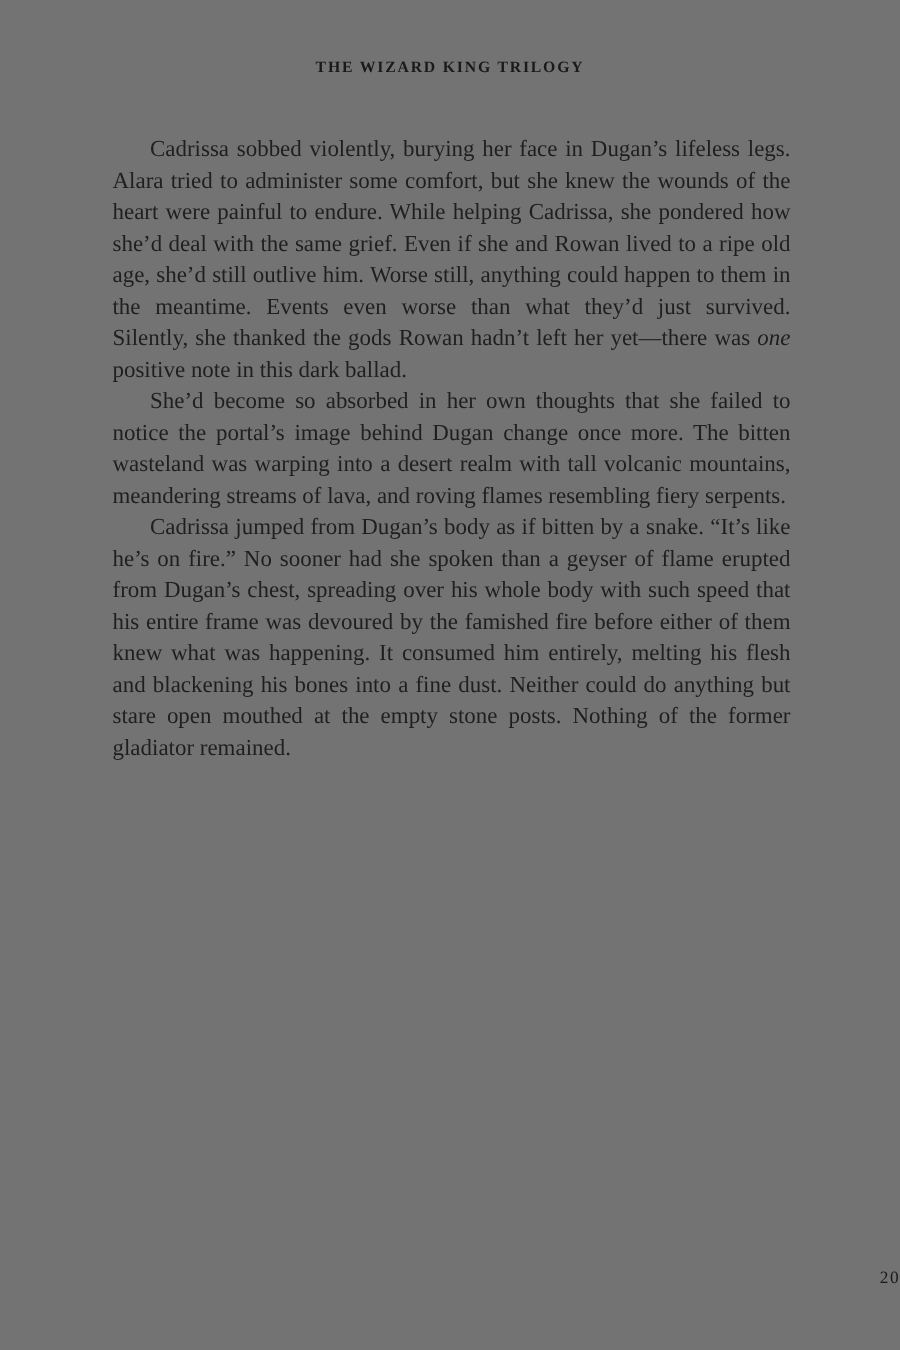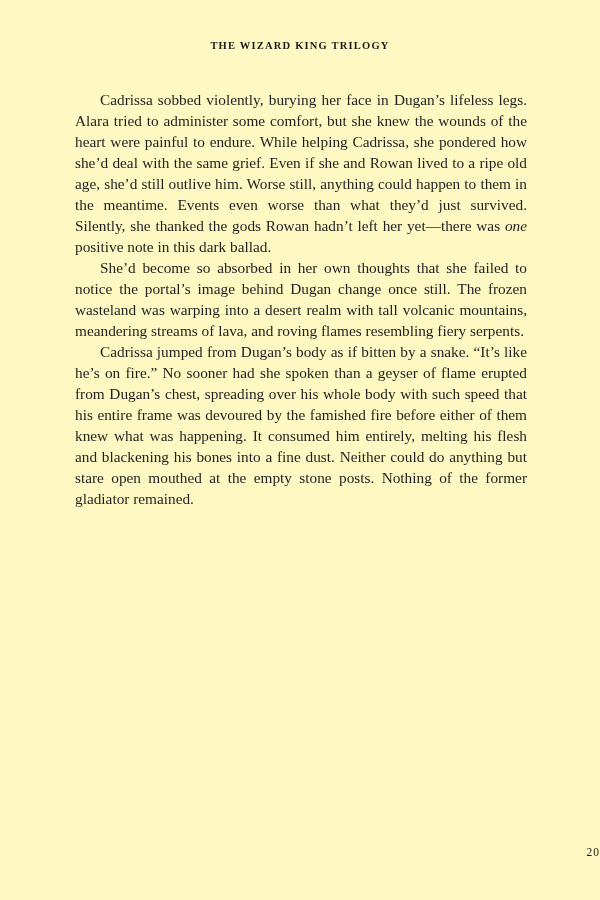--- a/index.html
+++ b/index.html
@@ -8,21 +8,21 @@
     width: 600px;
     height: 900px;
     position: relative;
     overflow: hidden;
     font-family: "Liberation Serif", serif;
     color: #1f1f1f;
   }
   .page {
     position: absolute;
     inset: 0;
-    background: #fef9c3;
+    background: #737373;
   }
   .running-head {
     position: absolute;
     top: 40px;
     left: 0;
     width: 100%;
     text-align: center;
     font-size: 10.5px;
     font-weight: bold;
     letter-spacing: 1.2px;
@@ -58,21 +58,21 @@
 <body style="background: rgb(255, 255, 255); color: rgb(31, 31, 31);">
 
 <div class="page">
 
   <header class="running-head">THE WIZARD KING TRILOGY</header>
 
   <main class="text-block">
 
     <p class="para"><span>Cadrissa sobbed violently, burying her face in Dugan’s lifeless legs. Alara tried to administer some comfort, but she knew the wounds of the heart were painful to endure. While helping Cadrissa, she pondered how she’d deal with the same grief. Even if she and Rowan lived to a ripe old age, she’d still outlive him. Worse still, anything could happen to them in the meantime. Events even worse than what they’d just survived. Silently, she thanked the gods Rowan hadn’t left her yet—there was </span><em>one</em><span> positive note in this dark ballad.</span></p>
 
-    <p class="para">She’d become so absorbed in her own thoughts that she failed to notice the portal’s image behind Dugan change once still. The frozen wasteland was warping into a desert realm with tall volcanic mountains, meandering streams of lava, and roving flames resembling fiery serpents.</p>
+    <p class="para">She’d become so absorbed in her own thoughts that she failed to notice the portal’s image behind Dugan change once more. The bitten wasteland was warping into a desert realm with tall volcanic mountains, meandering streams of lava, and roving flames resembling fiery serpents.</p>
 
     <p class="para">Cadrissa jumped from Dugan’s body as if bitten by a snake. “It’s like he’s on fire.” No sooner had she spoken than a geyser of flame erupted from Dugan’s chest, spreading over his whole body with such speed that his entire frame was devoured by the famished fire before either of them knew what was happening. It consumed him entirely, melting his flesh and blackening his bones into a fine dust. Neither could do anything but stare open mouthed at the empty stone posts. Nothing of the former gladiator remained.</p>
 
   </main>
 
   <footer class="folio">20</footer>
 
 </div>
 
 </body></html>

